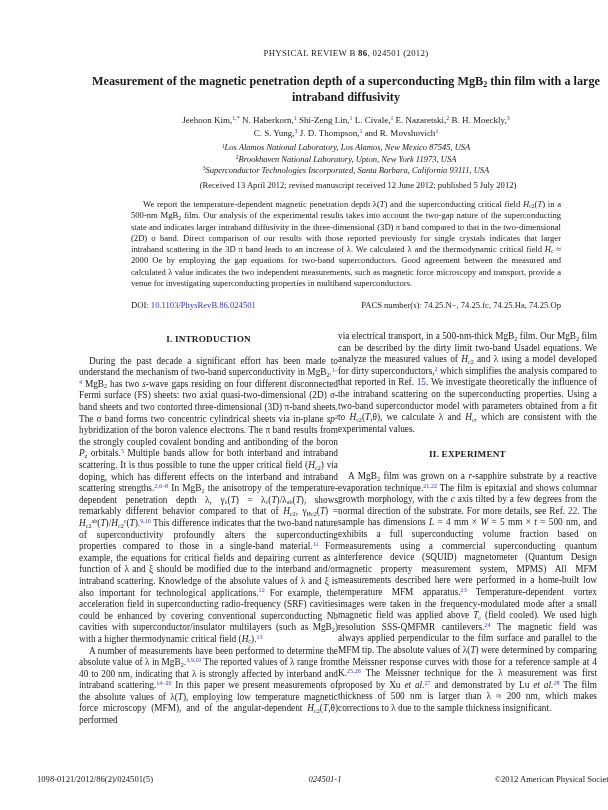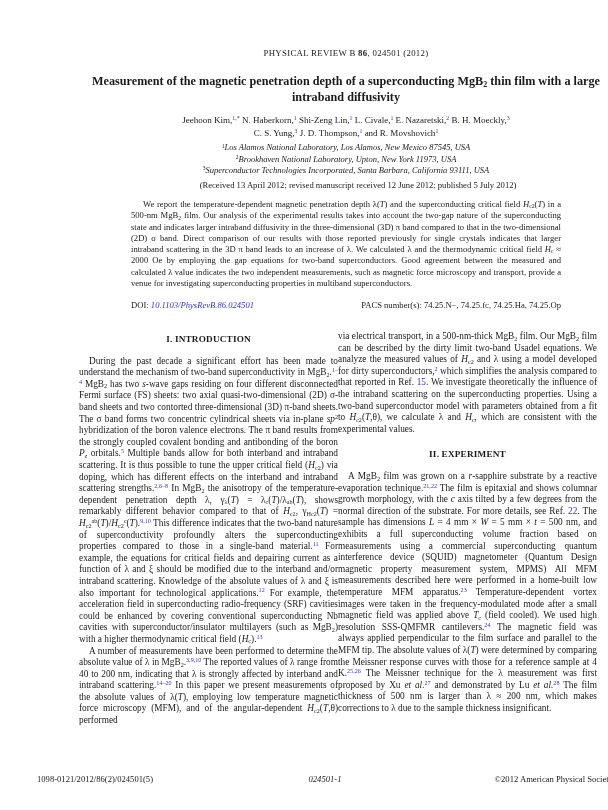--- a/index.html
+++ b/index.html
@@ -79,21 +79,21 @@
     font-size:9.2px;
     letter-spacing:.2px;
     margin:3px 0 10px;
   }
   .sec-heading.second{margin-top:14px;}
   .para{margin:0;text-indent:10px;}
   .para.no-indent{text-indent:0;}
   .fmt sup{font-size:66%;vertical-align:baseline;position:relative;top:-0.5em;line-height:0;}
   .fmt sub{font-size:66%;vertical-align:baseline;position:relative;bottom:-0.25em;line-height:0;}
   .link{color:#3434bd;}
-  .doi-link{cursor:pointer;font-style:italic;}
+  .doi-link{cursor:pointer;}
   .footer{
     position:absolute;
     left:37px;right:37px;bottom:26px;
     display:flex;
     font-size:8.6px;
   }
   .footer>span{flex:1;}
   .footer .f-center{text-align:center;font-style:italic;}
   .footer .f-right{text-align:right;}
 </style>

